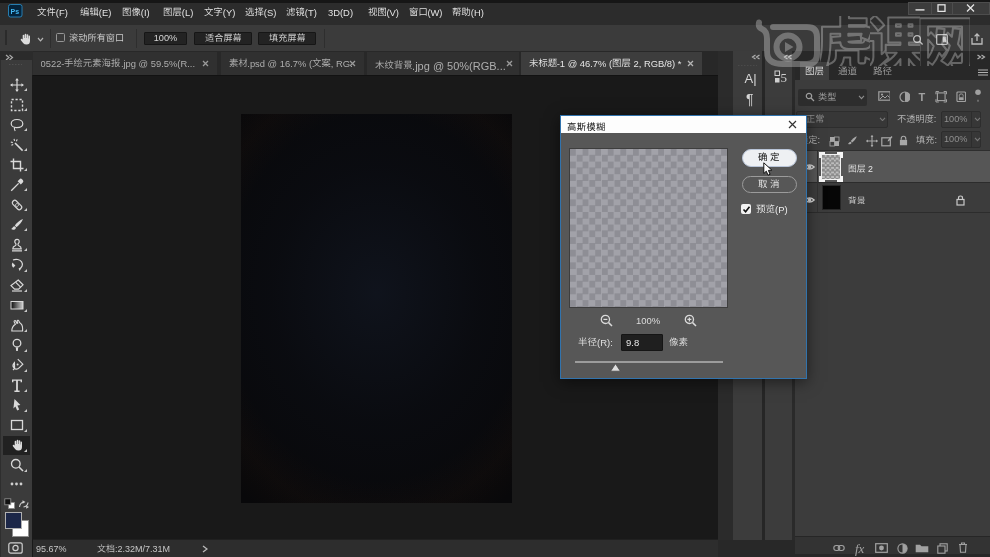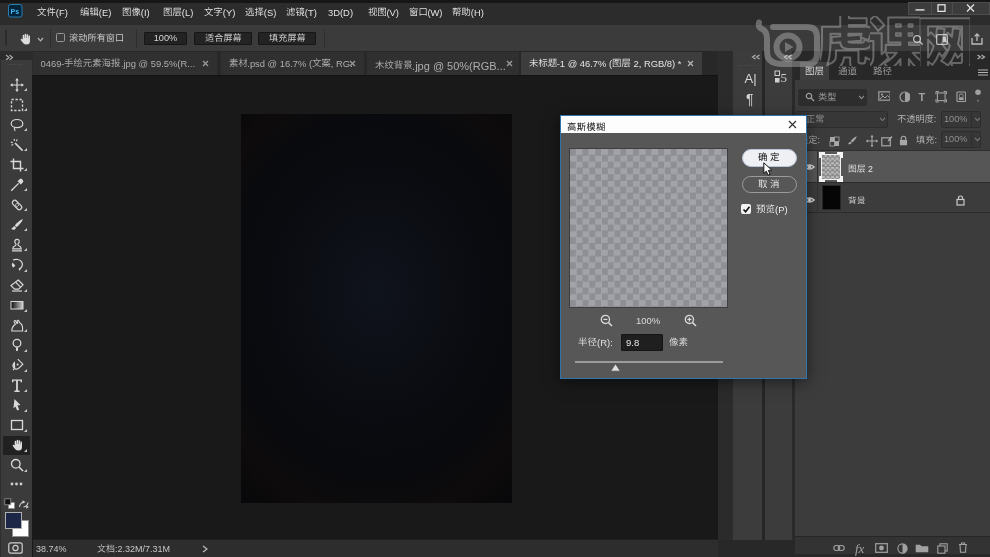--- a/index.html
+++ b/index.html
@@ -185,21 +185,21 @@
     <svg class="a" style="left:971.0px;top:33.0px;width:12.0px;height:12.0px;" viewBox="0 0 12 12">
       <path d="M1 5 V11 H11 V5" fill="none" stroke="#bdbdbd" stroke-width="1.3"></path>
       <path d="M6 8 V1.2 M3.6 3.4 L6 1 L8.4 3.4" fill="none" stroke="#bdbdbd" stroke-width="1.3"></path>
     </svg>
     <div class="a" style="left:0.0px;top:51.0px;width:733.0px;height:24.0px;background:#282828"></div>
     <div class="a" style="left:0.0px;top:51.0px;width:33.0px;height:24.0px;background:#2b2b2b"></div>
     <svg class="a" style="left:5.0px;top:54.0px;width:9.0px;height:7.0px;" viewBox="0 0 9 7">
       <path d="M1 1 L4 3.5 L1 6 M4.5 1 L7.5 3.5 L4.5 6" fill="none" stroke="#a8a8a8" stroke-width="1.2"></path>
     </svg>
     <div class="a" style="left:33.0px;top:51.5px;width:184.0px;height:23.5px;background:#303030"></div>
-    <div class="t" style="left:40.5px;top:58.3px;width:165.0px;font-size:9.4px;color:#aeaeae;overflow:hidden"><span>0469-</span><svg class="k" style="width:56.40px;height:9.40px;fill:#aeaeae;vertical-align:-1.13px;" viewBox="0 0 6000 1000">
+    <div class="t" style="left:40.5px;top:58.3px;width:165.0px;font-size:9.4px;color:#aeaeae;overflow:hidden"><span>0522-</span><svg class="k" style="width:56.40px;height:9.40px;fill:#aeaeae;vertical-align:-1.13px;" viewBox="0 0 6000 1000">
         <use href="#u624b" x="0"></use>
         <use href="#u7ed8" x="1000"></use>
         <use href="#u5143" x="2000"></use>
         <use href="#u7d20" x="3000"></use>
         <use href="#u6d77" x="4000"></use>
         <use href="#u62a5" x="5000"></use>
       </svg><span>.jpg&nbsp;@&nbsp;59.5%(R...</span></div>
     <svg class="a" style="left:202.0px;top:59.5px;width:7.0px;height:7.0px;" viewBox="0 0 7 7">
       <path d="M1 1 L6 6 M6 1 L1 6" stroke="#9a9a9a" stroke-width="1.3"></path>
     </svg>
@@ -233,21 +233,21 @@
         <use href="#u56fe" x="0"></use>
         <use href="#u5c42" x="1000"></use>
       </svg><span>&nbsp;2,&nbsp;RGB/8)&nbsp;*</span></div>
     <svg class="a" style="left:687.0px;top:59.5px;width:7.0px;height:7.0px;" viewBox="0 0 7 7">
       <path d="M1 1 L6 6 M6 1 L1 6" stroke="#b5b5b5" stroke-width="1.3"></path>
     </svg>
     <div class="a" style="left:33.0px;top:74.5px;width:685.0px;height:464.5px;background:#191919"></div>
     <div class="a" style="left:33.0px;top:74.5px;width:685.0px;height:1.2px;background:#121212"></div>
     <div class="a" style="left:241.0px;top:114.0px;width:271.0px;height:389.0px;background:radial-gradient(ellipse 200px 245px at 50% 46%, rgba(29,40,62,0.35) 0%, rgba(18,24,38,0.22) 52%, rgba(8,10,16,0) 100%),radial-gradient(ellipse 250px 305px at 50% 47%, rgba(0,0,0,0) 60%, rgba(48,27,14,0.15) 72%, rgba(0,0,0,0) 84%),radial-gradient(ellipse 420px 500px at 50% 47%, rgba(12,12,14,0.0) 55%, rgba(0,0,0,0.55) 100%),#08080a"></div>
     <div class="a" style="left:33.0px;top:539.0px;width:685.0px;height:18.0px;background:#2d2d2d;border-top:1px solid #202020"></div>
-    <div class="t" style="left:36.0px;top:544.3px;font-size:9.00px;color:#c6c6c6;"><span>38.74%</span></div>
+    <div class="t" style="left:36.0px;top:544.3px;font-size:9.00px;color:#c6c6c6;"><span>95.67%</span></div>
     <div class="t" style="left:97.0px;top:544.3px;font-size:9.00px;color:#c6c6c6;"><svg class="k" style="width:18.00px;height:9.00px;fill:#c6c6c6;vertical-align:-1.08px;" viewBox="0 0 2000 1000">
         <use href="#u6587" x="0"></use>
         <use href="#u6863" x="1000"></use>
       </svg><span>:2.32M/7.31M</span></div>
     <svg class="a" style="left:202.0px;top:544.5px;width:6.0px;height:8.0px;" viewBox="0 0 6 8">
       <path d="M1 1 L5 4 L1 7" fill="none" stroke="#b9b9b9" stroke-width="1.3"></path>
     </svg>
     <div class="a" style="left:1.0px;top:60.0px;width:31.0px;height:497.0px;background:#3b3b3b"></div>
     <div class="a" style="left:0.0px;top:60.0px;width:1.0px;height:497.0px;background:#2e2e2e"></div>
     <svg class="a" style="left:8.0px;top:62.8px;width:15.0px;height:3.0px;" viewBox="0 0 15 3">

